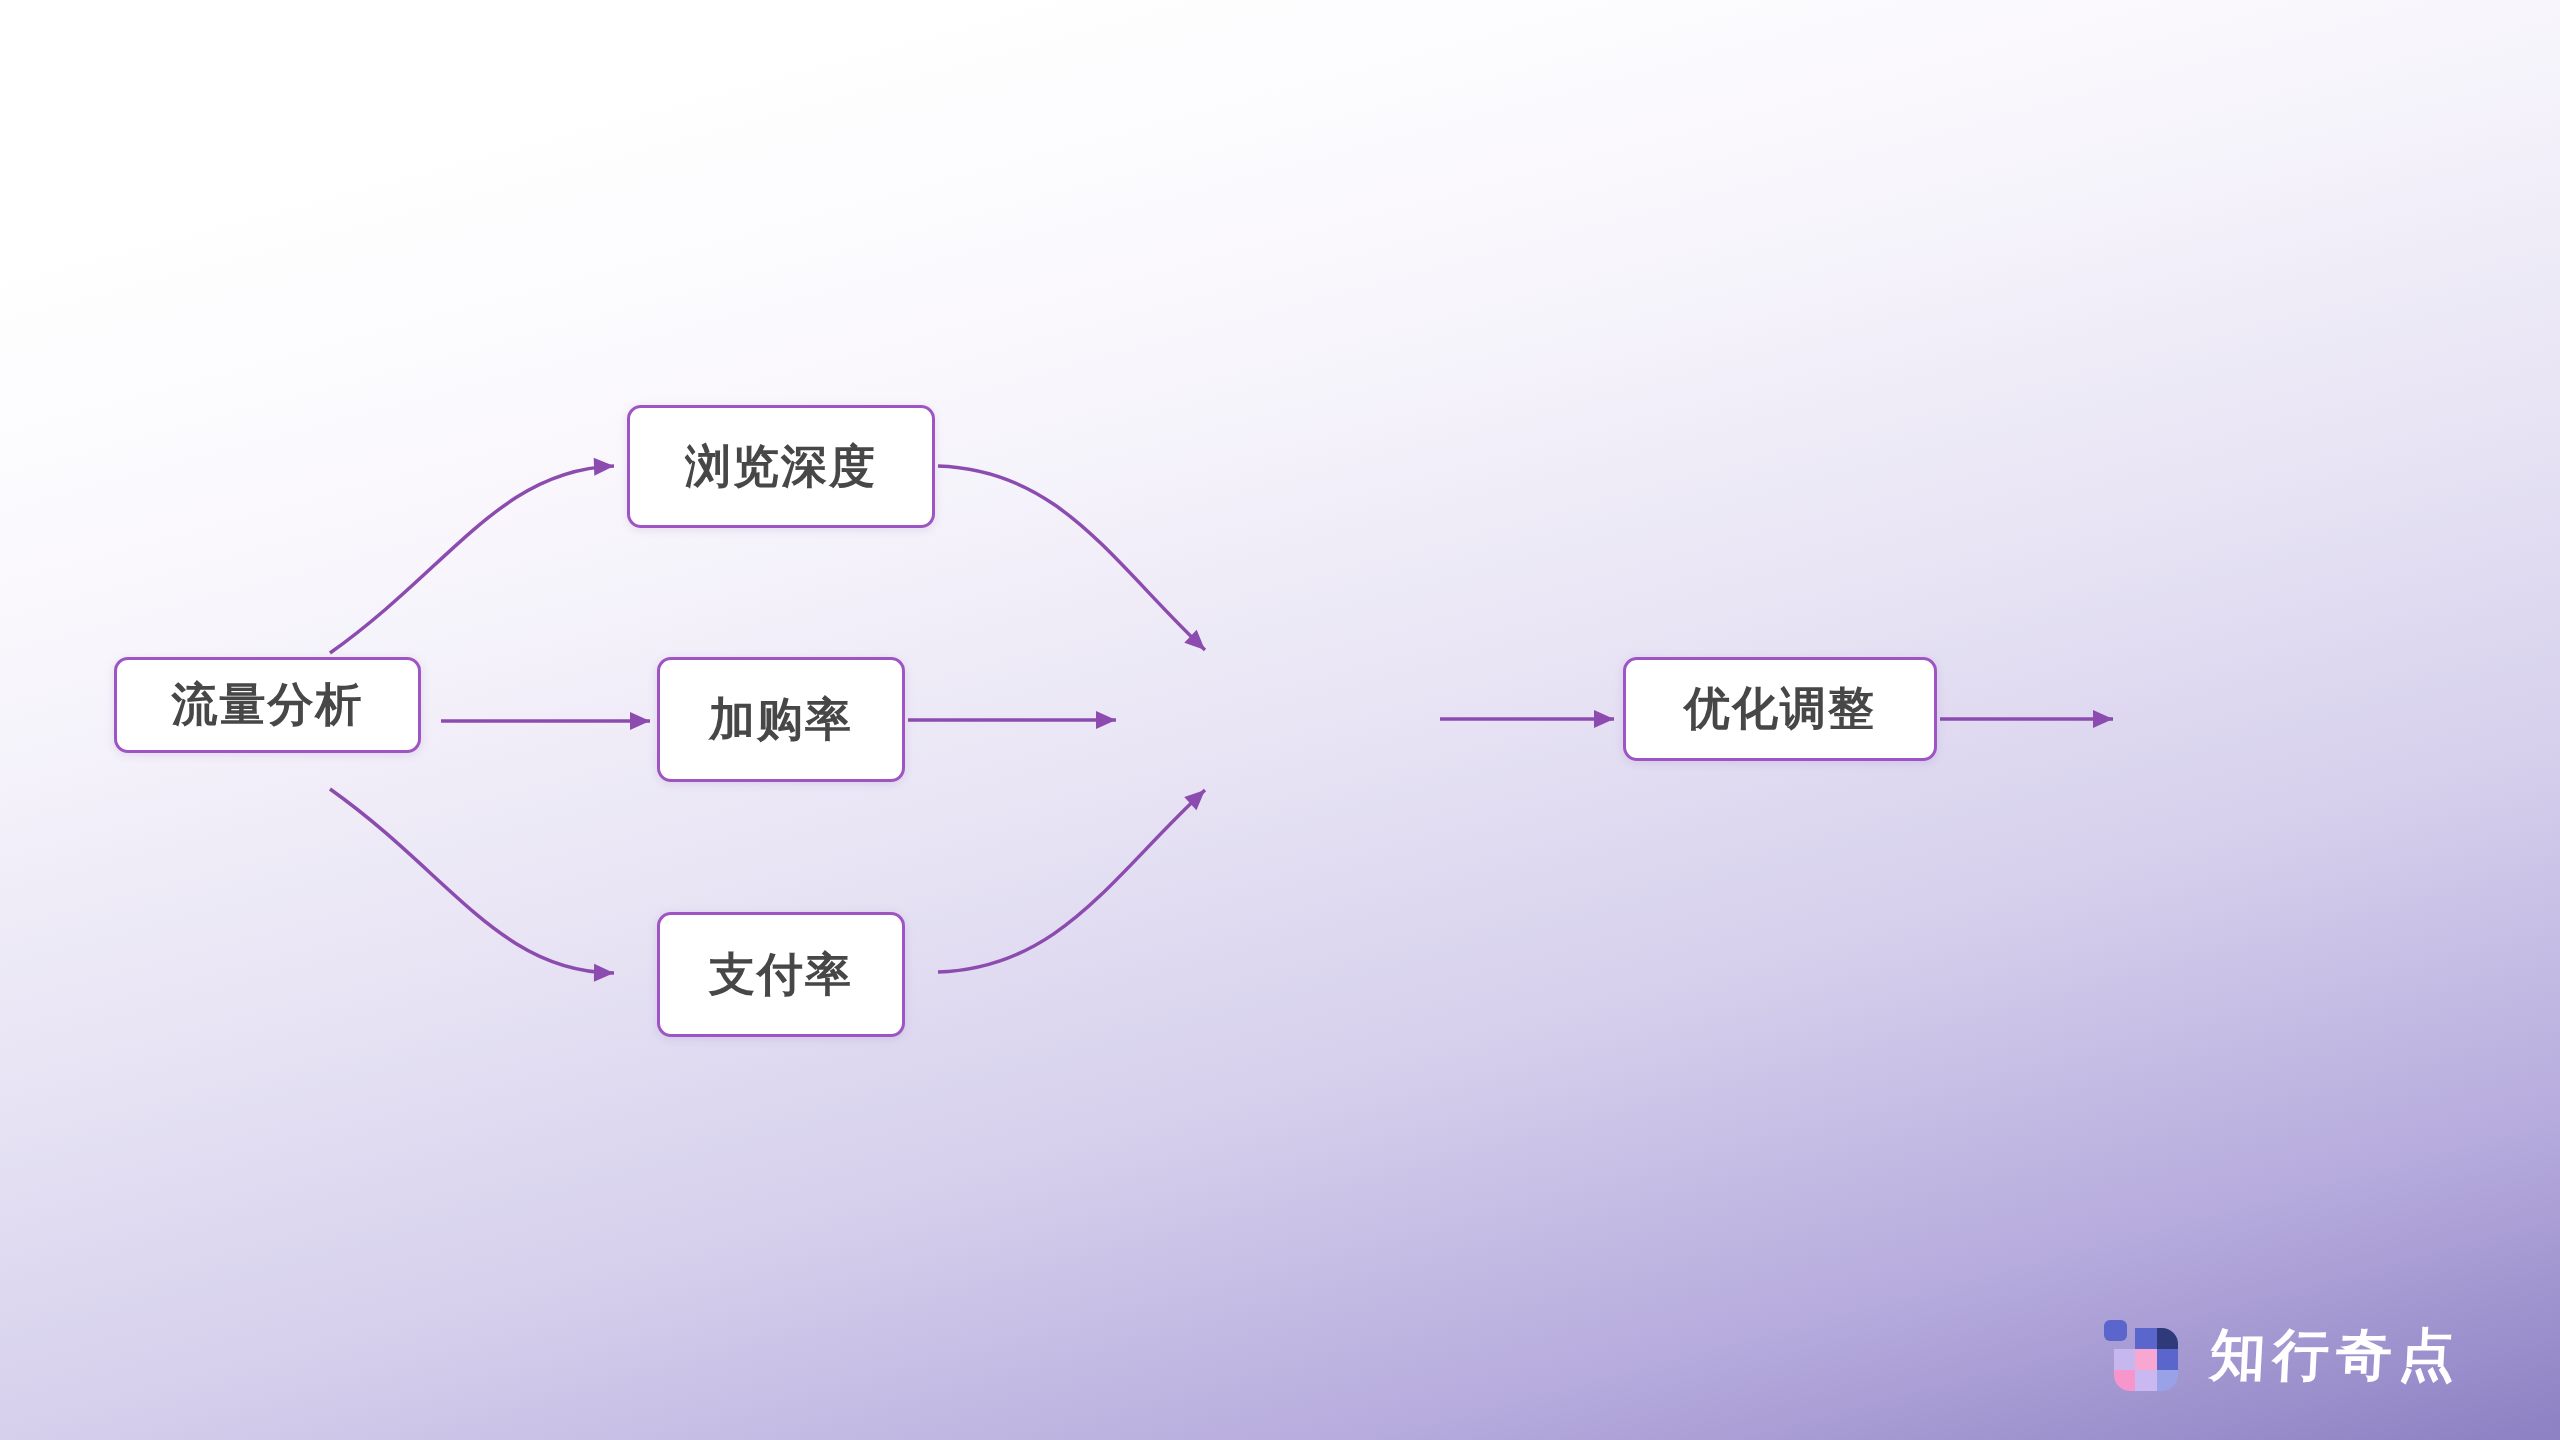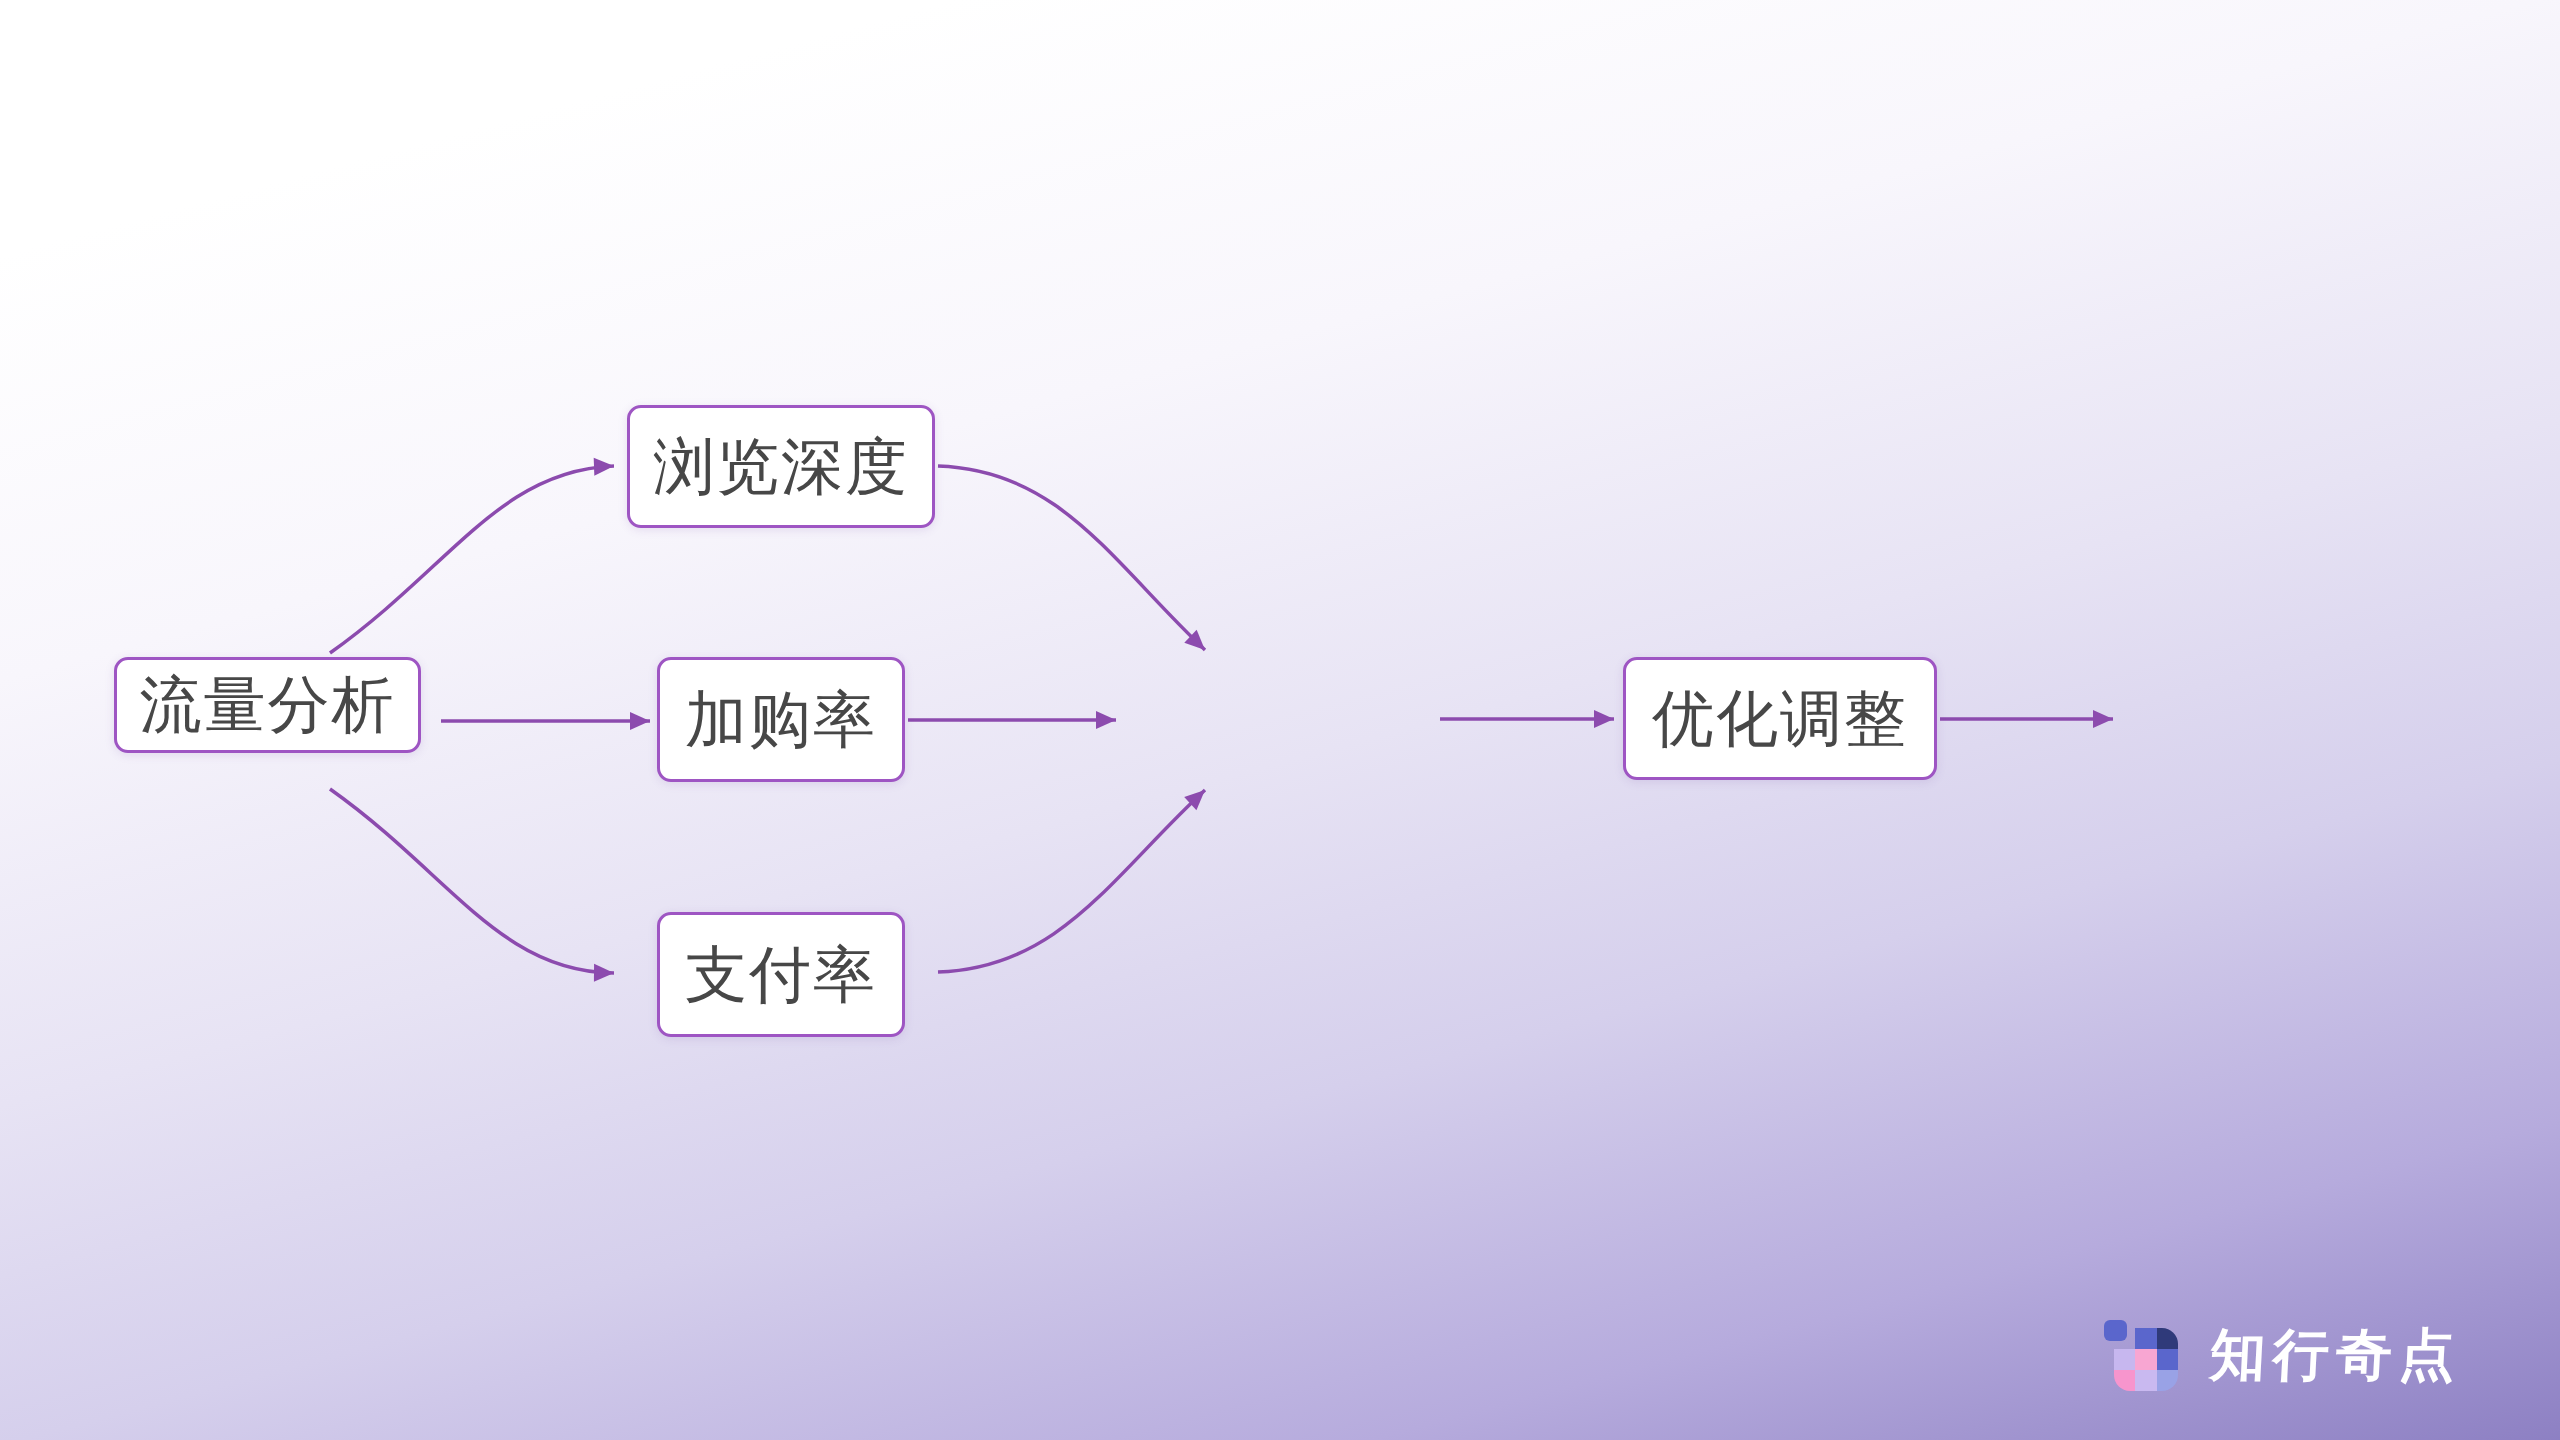--- a/index.html
+++ b/index.html
@@ -33,34 +33,34 @@
 
   .node {
     position: absolute;
     background: #ffffff;
     border: 3px solid #9e55c3;
     border-radius: 14px;
     box-shadow: 0 2px 10px rgba(120, 80, 170, 0.15);
     display: flex;
     align-items: center;
     justify-content: center;
-    font-size: 62px;
-    font-weight: 400;
+    font-size: 46px;
+    font-weight: 700;
     color: #474747;
     letter-spacing: 2px;
     box-sizing: border-box;
     white-space: nowrap;
   }
 
   .node-traffic  { left: 114px;  top: 657px; width: 307px; height: 96px; }
   .node-browse   { left: 627px;  top: 405px; width: 308px; height: 123px; }
   .node-cart     { left: 657px;  top: 657px; width: 248px; height: 125px; }
   .node-pay      { left: 657px;  top: 912px; width: 248px; height: 125px; }
   .node-locate   { left: 1124px; top: 658px; width: 313px; height: 122px; }
-  .node-optimize { left: 1623px; top: 657px; width: 314px; height: 123px; }
+  .node-optimize { left: 1623px; top: 657px; width: 314px; height: 104px; }
   .node-verify   { left: 2122px; top: 658px; width: 311px; height: 124px; }
 
   .brand {
     position: absolute;
     left: 2104px;
     top: 1316px;
     display: flex;
     align-items: center;
   }
   .brand-mark {

